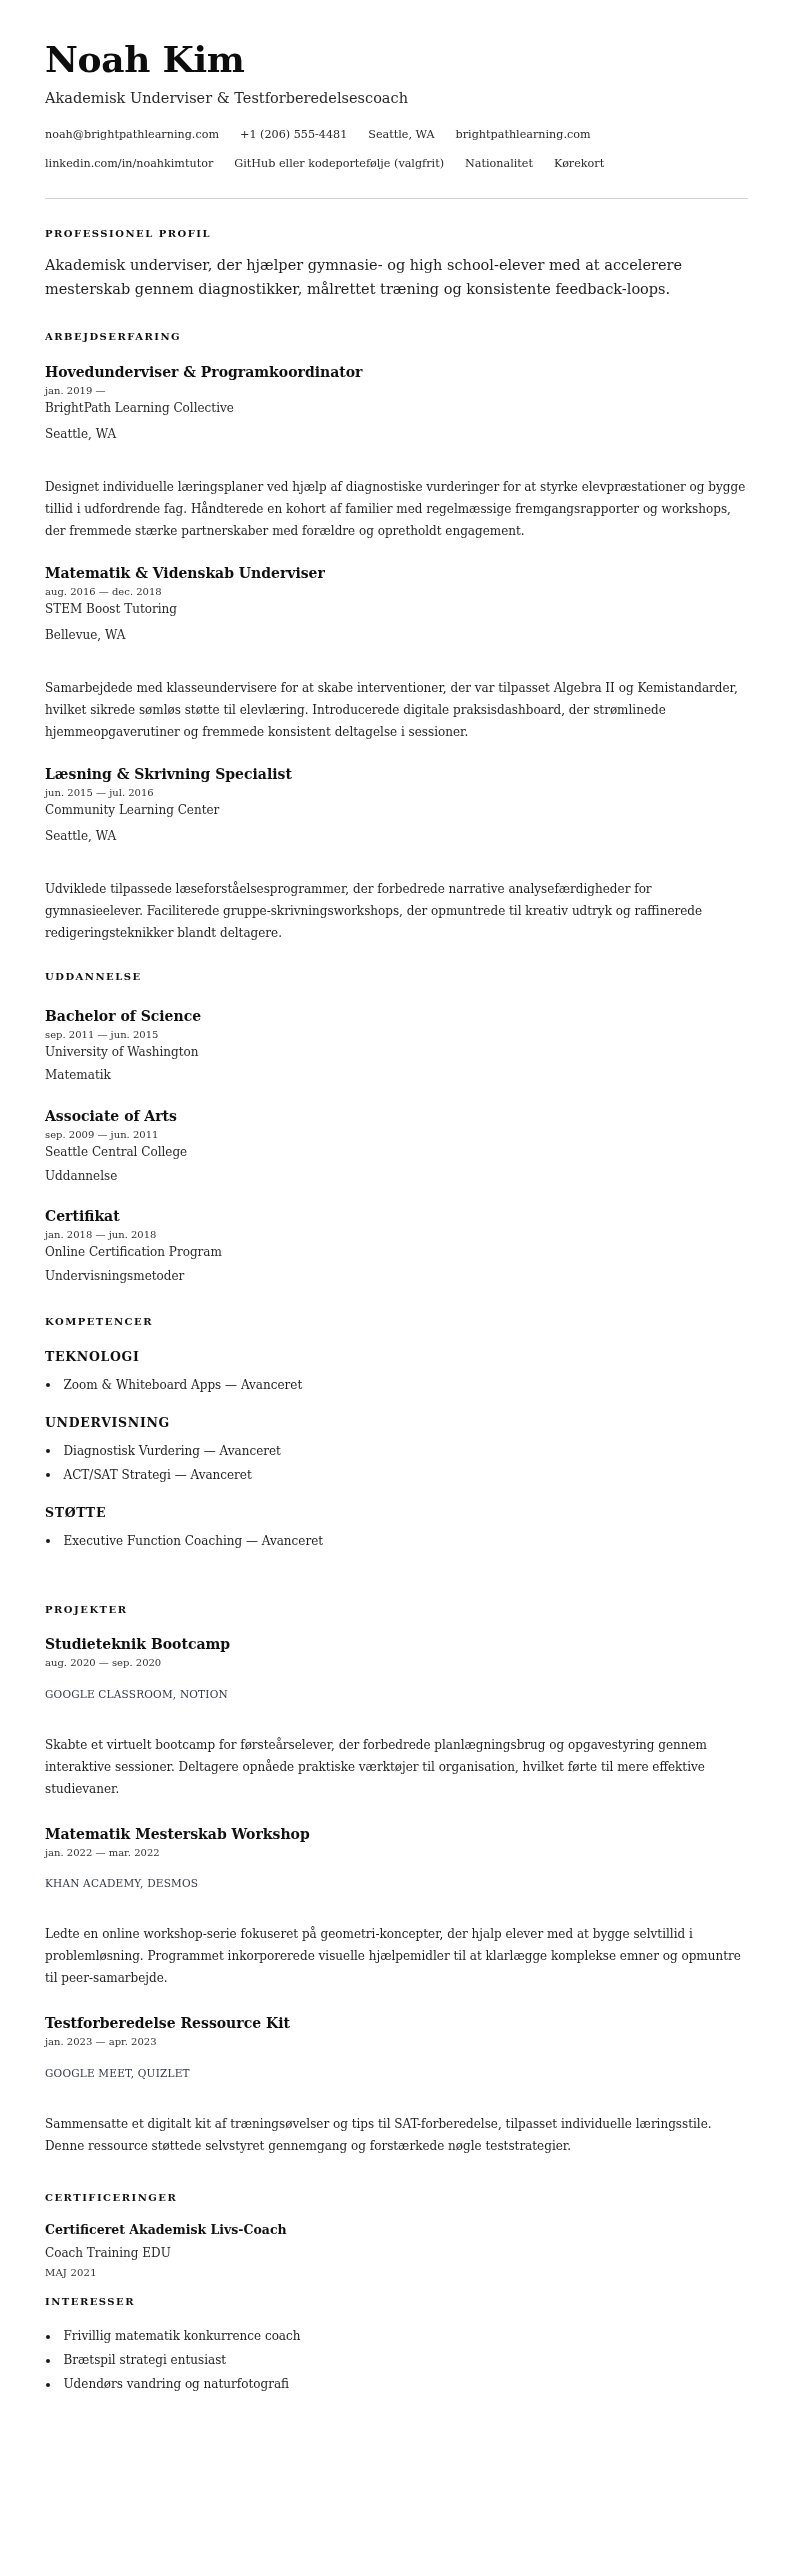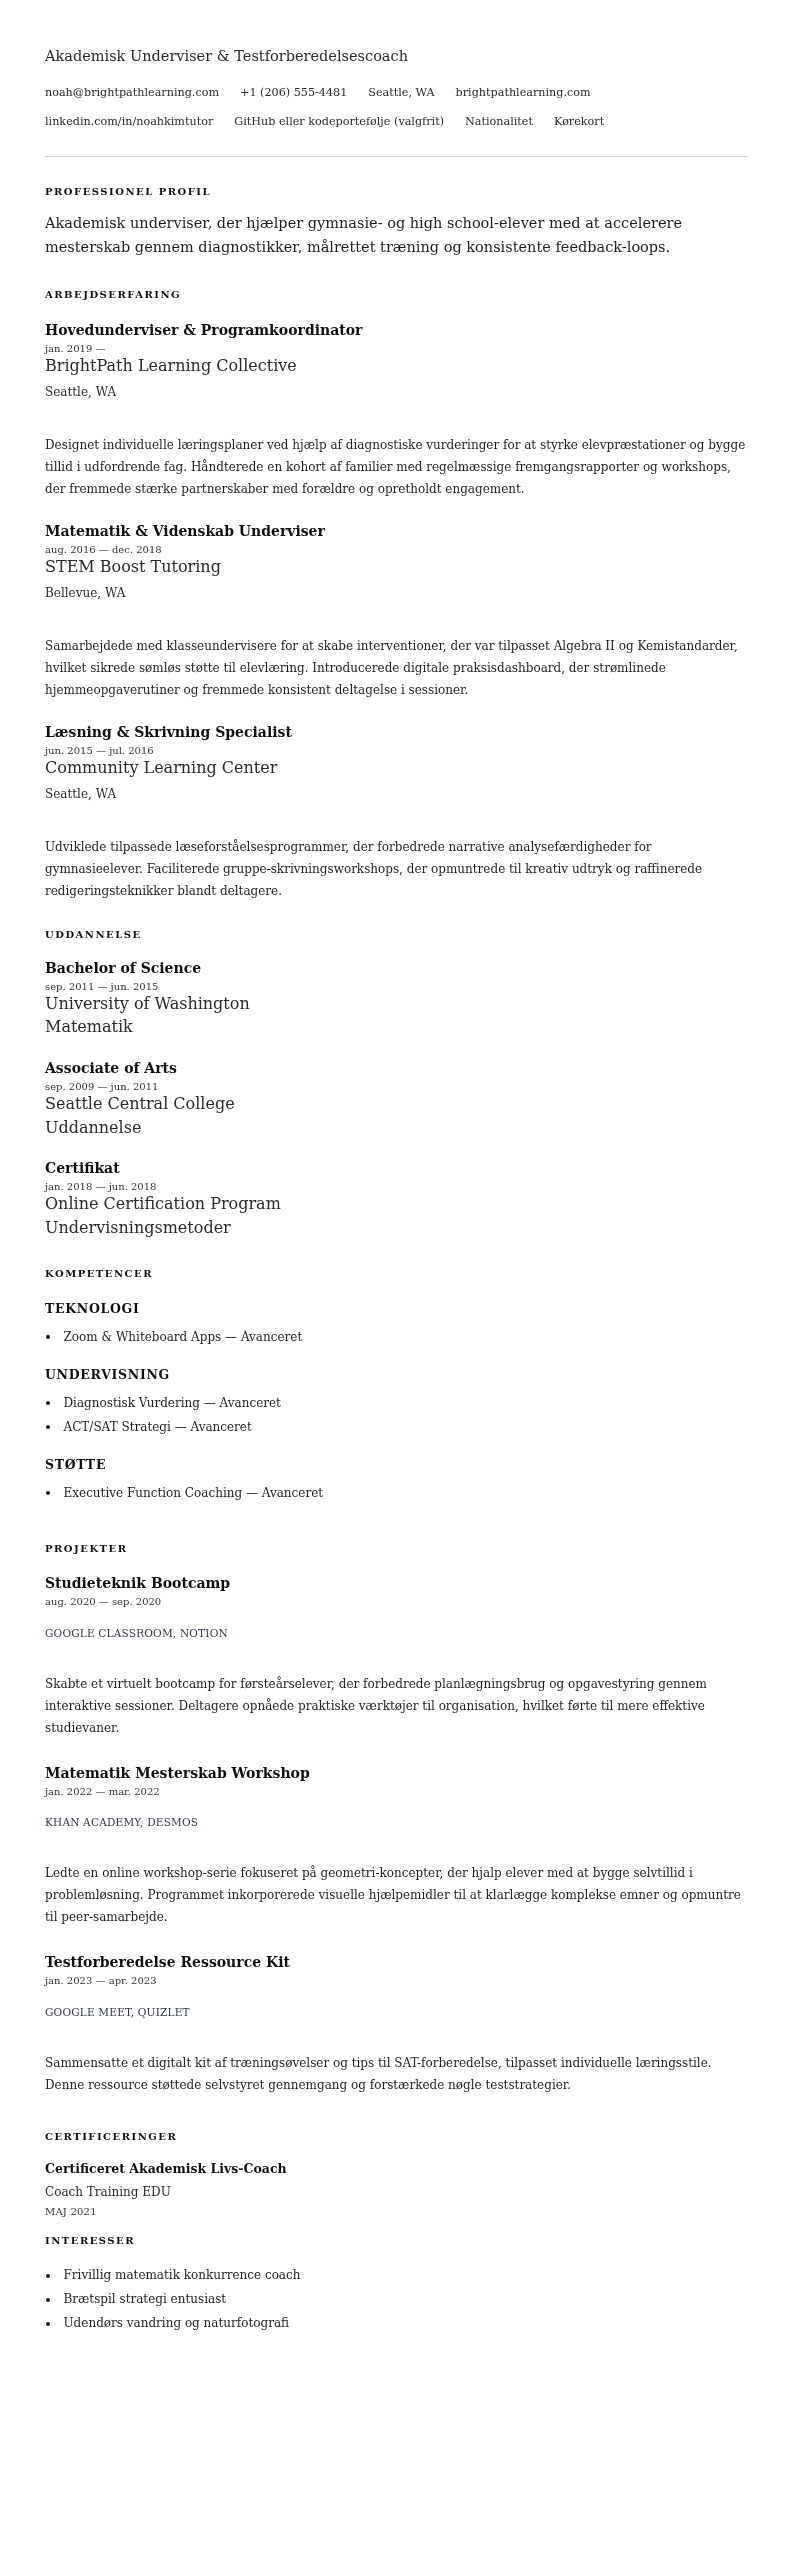--- a/index.html
+++ b/index.html
@@ -76,40 +76,40 @@
       line-height: 20px;
       color: #111;
     }
     .entry-date {
       font-size: 10px;
       line-height: 17px;
       color: #333;
       white-space: nowrap;
     }
     .entry-sub {
-      font-size: 16px;
+      font-size: 12px;
       line-height: 18.5px;
       color: #2a2a2a;
     }
     .entry-loc {
       font-size: 12px;
       line-height: 18.5px;
       margin-top: 8px;
       color: #2a2a2a;
     }
     .entry-desc {
       font-size: 12px;
       line-height: 22px;
       margin-top: 32px;
       color: #1f1f1f;
       width: 701px;
     }
     .job { margin-top: 18.5px; }
     .job + .job { margin-top: 21px; }
-    .edu { margin-top: 17px; }
+    .edu { margin-top: 23px; }
     .edu + .edu { margin-top: 21px; }
     .edu .entry-sub + .entry-sub { margin-top: 5.3px; }
     .skill-group-title {
       font-size: 12.5px;
       font-weight: bold;
       letter-spacing: 0.7px;
       line-height: 17px;
       color: #111;
       text-transform: uppercase;
     }
@@ -165,20 +165,21 @@
       letter-spacing: 0.2px;
     }
     .interests ul.bullets { margin-top: 16px; }
   </style>
 </head>
 <body>
 
 <div class="page">
 
   <header>
+    <h1 class="name">Noah Kim</h1>
     <div class="headline">Akademisk Underviser &amp; Testforberedelsescoach</div>
     <div class="contacts">
       <span class="contact">noah@brightpathlearning.com</span>
       <span class="contact">+1 (206) 555-4481</span>
       <span class="contact">Seattle, WA</span>
       <span class="contact">brightpathlearning.com</span>
       <span class="contact">linkedin.com/in/noahkimtutor</span>
       <span class="contact">GitHub eller kodeportefølje (valgfrit)</span>
       <span class="contact">Nationalitet</span>
       <span class="contact">Kørekort</span>
@@ -276,21 +277,21 @@
 
     <div class="skill-group">
       <h3 class="skill-group-title">Støtte</h3>
       <ul class="bullets">
         <li>Executive Function Coaching — Avanceret</li>
       </ul>
     </div>
   </section>
 
 
-  <section class="sec" style="margin-top:37px">
+  <section class="sec" style="margin-top:50px">
     <h2 class="section-title">Projekter</h2>
 
     <div class="proj">
       <div class="entry-head">
         <span class="entry-title">Studieteknik Bootcamp</span>
         <span class="entry-date">aug. 2020 — sep. 2020</span>
       </div>
       <div class="tags">GOOGLE CLASSROOM, NOTION</div>
       <p class="entry-desc">Skabte et virtuelt bootcamp for førsteårselever, der forbedrede planlægningsbrug og opgavestyring gennem interaktive sessioner. Deltagere opnåede praktiske værktøjer til organisation, hvilket førte til mere effektive studievaner.</p>
     </div>

